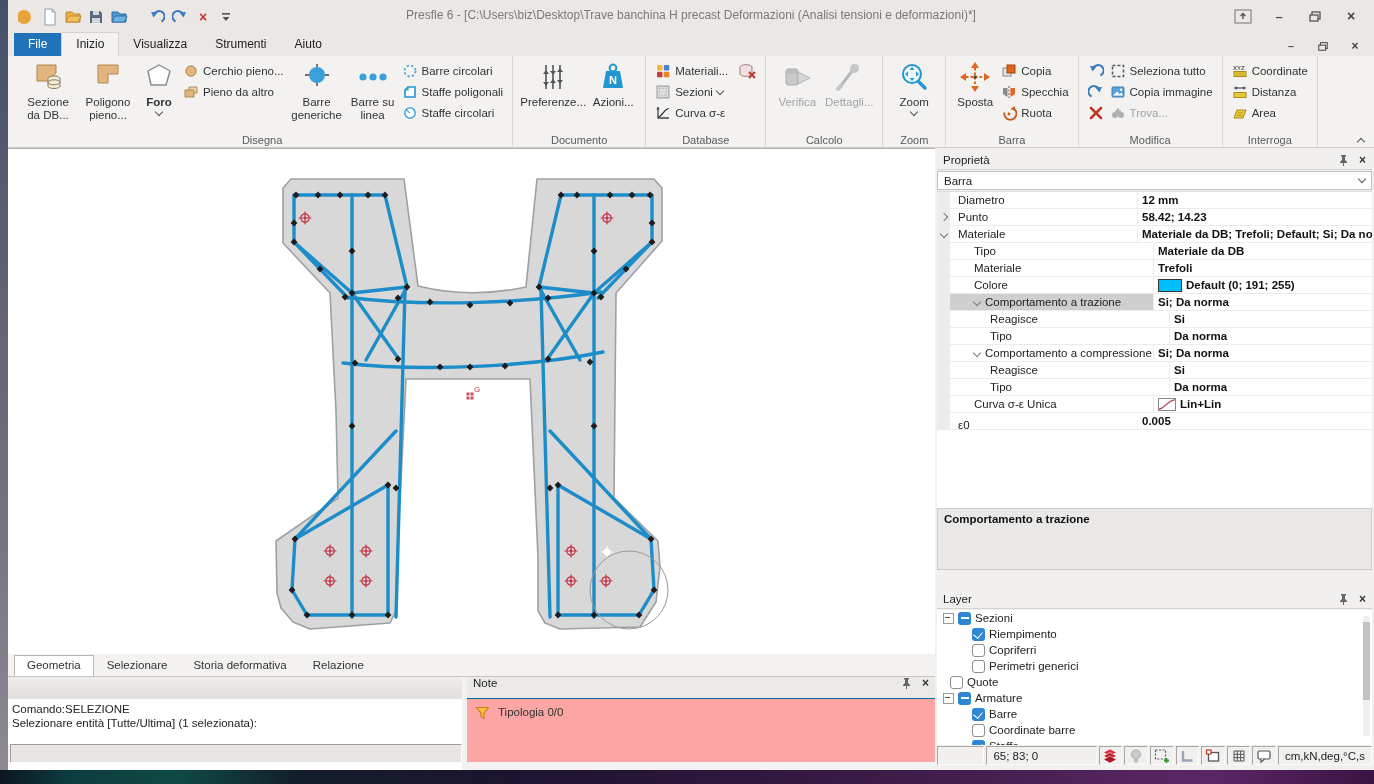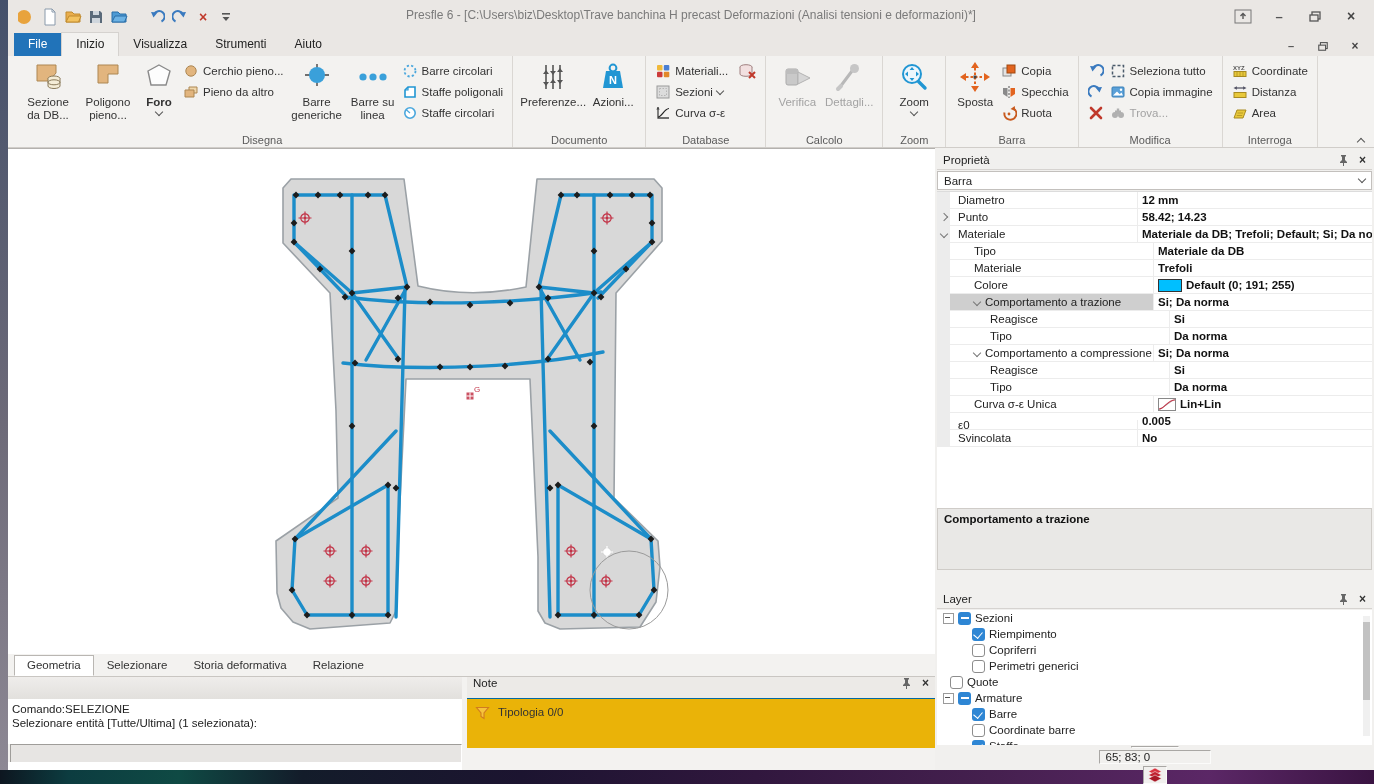--- a/index.html
+++ b/index.html
@@ -42,21 +42,21 @@
   #btabs{left:8px;top:654px;width:927px;height:23px;background:#f3f2f0;display:flex;align-items:flex-end;padding-left:6px;box-sizing:border-box;border-bottom:1px solid #c9c6c2;}
   .btab{padding:3px 12px 4px 12px;font-size:11.5px;color:#333;border:1px solid transparent;}
   .btab.active{background:#fff;border:1px solid #b9b6b2;border-bottom:1px solid #fff;}
   
   #cmd-header{left:8px;top:677px;width:454px;height:22px;background:linear-gradient(#efedeb,#e2e0dd);border-bottom:1px solid #cfccc8;}
   #cmd-body{left:8px;top:699px;width:454px;height:45px;background:#fff;padding:3px 0 0 4px;box-sizing:border-box;color:#222;line-height:14px;font-size:11.5px;}
   #cmd-input{left:10px;top:744px;width:450px;height:17px;background:#e7e5e3;border:1px solid;border-color:#9f9d9a #fff #fff #9f9d9a;}
   #cmd-filler{left:8px;top:762px;width:454px;height:8px;background:#fff;}
   #note-panel{left:467px;top:677px;width:468px;height:93px;}
   #note-header{left:0;top:0;width:468px;height:22px;background:#eceae7;border-bottom:1px solid #0369a1;display:flex;align-items:flex-start;padding:0 6px;box-sizing:border-box;}
-  #note-body{left:0;top:22px;width:468px;height:49px;background:#eab308;display:flex;align-items:flex-start;padding:7px 8px;box-sizing:border-box;gap:8px;}
+  #note-body{left:0;top:22px;width:468px;height:63px;background:#fca5a5;display:flex;align-items:flex-start;padding:7px 8px;box-sizing:border-box;gap:8px;}
   .ptitle{flex:1;color:#222;font-size:11.5px;}
   .hicons{display:flex;gap:10px;align-items:center;}
   
   #rightcol{left:935px;top:148px;width:439px;height:622px;background:#f1f0ee;}
   .panelhdr{display:flex;align-items:center;height:20px;padding:0 6px;box-sizing:border-box;background:#f1f0ee;border-bottom:1px solid #d6d3d0;}
   #prop-hdr{position:absolute;left:2px;top:2px;width:435px;}
   #prop-combo{position:absolute;left:2px;top:23px;width:435px;height:19px;background:#fff;border:1px solid #c3c0bd;display:flex;align-items:center;padding:0 6px;box-sizing:border-box;color:#222;}
   #prop-grid{position:absolute;left:2px;top:43px;width:435px;height:352px;background:#fff;border-top:1px solid #dcdcdc;overflow:hidden;}
   .prow{display:flex;height:16px;border-bottom:1px solid #ececec;align-items:stretch;font-size:11.5px;}
   .pgutter{width:13px;background:#ececec;display:flex;align-items:center;justify-content:center;flex:none;}
@@ -75,21 +75,21 @@
   .expbox{width:9px;height:9px;border:1px solid #9a9a9a;background:#fff;position:relative;flex:none;}
   .expbox:after{content:"";position:absolute;left:1px;top:3.5px;width:5px;height:1px;background:#555;}
   .cb{width:13px;height:13px;border-radius:3px;flex:none;position:relative;box-sizing:border-box;}
   .cb.on,.cb.partial{background:#2e86d4;}
   .cb.off{background:#fff;border:1px solid #8d8d8d;}
   .cb.on:after{content:"";position:absolute;left:3px;top:2.5px;width:5px;height:7px;border-right:1.6px solid #fff;border-bottom:1.6px solid #fff;transform:rotate(40deg);}
   .cb.partial:after{content:"";position:absolute;left:2.5px;top:5.5px;width:8px;height:1.6px;background:#fff;}
   #layer-scroll{position:absolute;right:4px;top:468px;width:7px;height:120px;background:#f0f0f0;}
   #layer-thumb{position:absolute;left:0;top:6px;width:7px;height:78px;background:#c2c2c2;}
   
-  #statusbar{left:935px;top:745px;width:439px;height:25px;background:#f1f0ee;display:flex;align-items:center;gap:2px;padding:1px 2px;box-sizing:border-box;flex-direction:column;}
+  #statusbar{left:935px;top:745px;width:439px;height:25px;background:#f1f0ee;display:flex;align-items:flex-start;gap:2px;padding:1px 2px;box-sizing:border-box;}
   .scell{height:19px;border:1px solid;border-color:#a9a7a4 #fbfbfa #fbfbfa #a9a7a4;display:flex;align-items:center;padding:0 6px;box-sizing:border-box;color:#222;background:#f1f0ee;white-space:nowrap;}
   .sicon{width:24px;justify-content:center;padding:0;}
   
   .xred{color:#c0392b;font-weight:bold;font-size:14px;line-height:12px;}
   .xsmall{color:#333;font-weight:bold;font-size:12px;line-height:10px;}
   svg{display:block;}
 </style>
 </head>
 <body>
 
@@ -914,29 +914,20 @@
       </div>
       <div class="prow">
         <div class="pgutter"></div>
         <div class="pname" style="padding-left: 8px; margin-top: 7px;">
           <span>ε0</span>
         </div>
         <div class="pval">
           <span>0.005</span>
         </div>
       </div>
-      <div class="prow">
-        <div class="pgutter"></div>
-        <div class="pname" style="padding-left: 8px;">
-          <span>Svincolata</span>
-        </div>
-        <div class="pval">
-          <span>No</span>
-        </div>
-      </div>
     </div>
   <div id="prop-desc">
     <div class="dt">Comportamento a trazione</div>
   </div>
   <div class="panelhdr" id="layer-hdr">
     <span class="ptitle">Layer</span>
     <span class="hicons">
         <span id="layer-pin">
           <svg width="11" height="12" viewBox="0 0 11 12">
             <path d="M3 1 H8 V2 L7 3 V6 L9 8 V9 H2 V8 L4 6 V3 L3 2 Z" fill="#666"></path>

